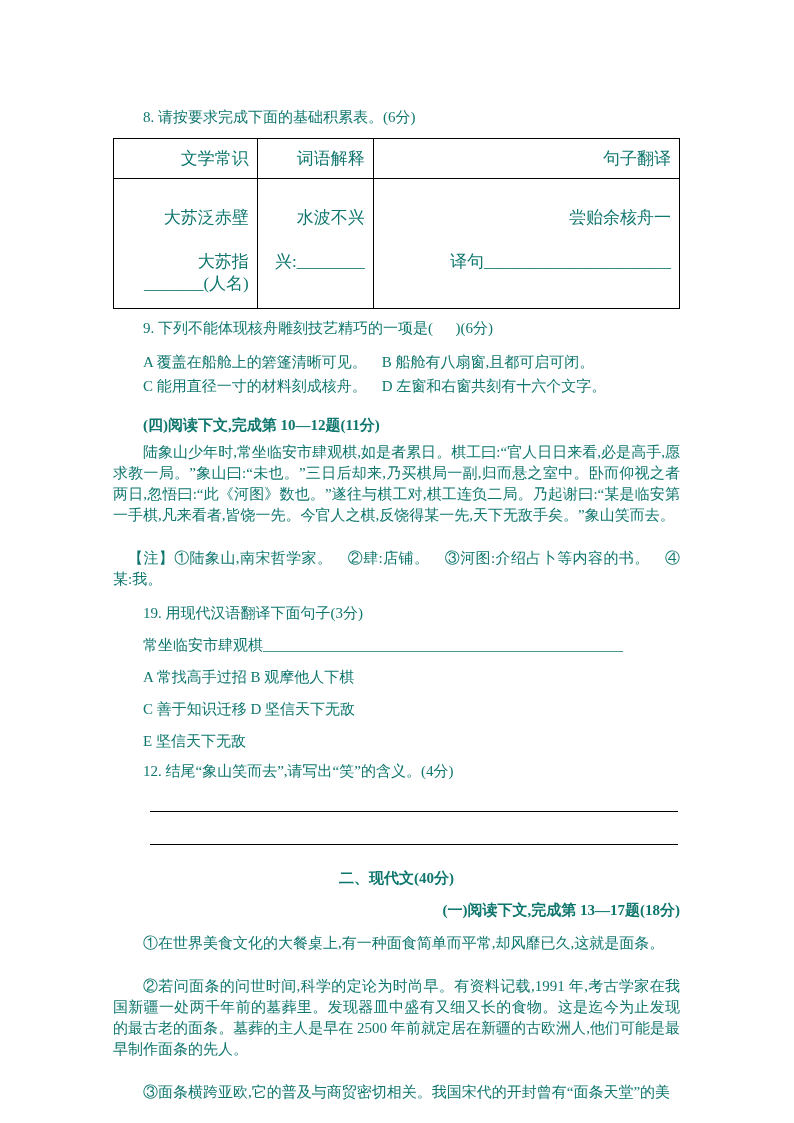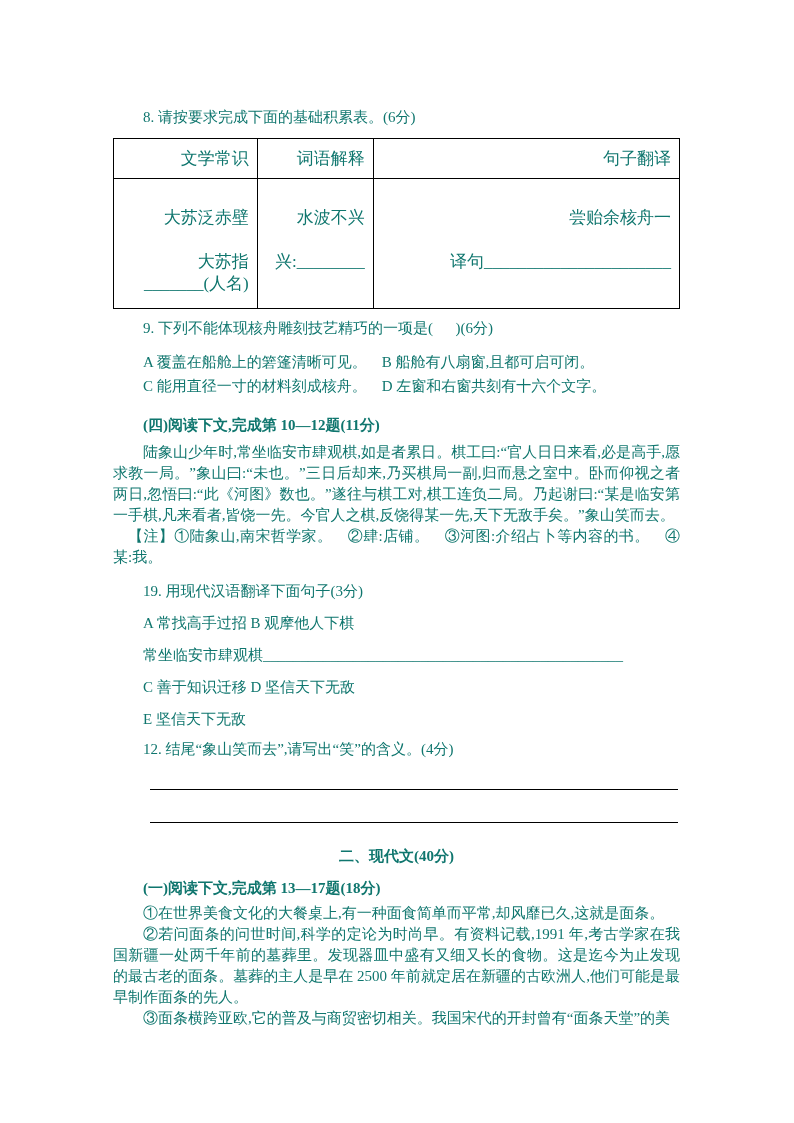--- a/index.html
+++ b/index.html
@@ -14,34 +14,34 @@
     font-family: "Liberation Serif", "DejaVu Serif", serif;
     font-size: 15px;
     padding: 106px 114px 5px 113px;
     overflow: hidden;
   }
   p { margin: 0; line-height: 22px; white-space: pre-wrap; }
   .indent { text-indent: 2em; }
   .indent1 { text-indent: 1em; }
   .bold { font-weight: bold; }
   .center { text-align: center; }
-  .justify { text-align: justify; }
+  .justify { text-align: justify; margin-top: 22px; }
 
   .mt-table { margin-top: 10px; }
   .mt-q9   { margin-top: 8px; }
   .mt-opt1 { margin-top: 12px; }
   .mt-opt2 { margin-top: 2px; }
   .mt-sec4 { margin-top: 17px; }
   .mt-pass { margin-top: 6px; }
   .mt-q10  { margin-top: 12px; }
   .loose   { margin-top: 10px; }
   .mt-q12  { margin-top: 8px; }
   .mt-h2   { margin-top: 22px; }
-  .mt-sub  { margin-top: 10px; }
-  .mt-para { margin-top: 4px; }
+  .mt-sub  { margin-top: 10px; text-align: right; }
+  .mt-para { margin-top: 12px; }
 
   .body-text { line-height: 21px; }
 
   table.grid {
     width: 100%;
     border-collapse: collapse;
     table-layout: fixed;
   }
   table.grid th, table.grid td {
     border: 1px solid #000;
@@ -101,23 +101,23 @@
 
   <p class="indent mt-q9">9. 下列不能体现核舟雕刻技艺精巧的一项是(      )(6分)</p>
   <p class="indent mt-opt1">A 覆盖在船舱上的箬篷清晰可见。　B 船舱有八扇窗,且都可启可闭。</p>
   <p class="indent mt-opt2">C 能用直径一寸的材料刻成核舟。　D 左窗和右窗共刻有十六个文字。</p>
 
   <p class="indent bold mt-sec4">(四)阅读下文,完成第 10—12题(11分)</p>
   <p class="indent justify body-text mt-pass">陆象山少年时,常坐临安市肆观棋,如是者累日。棋工曰:“官人日日来看,必是高手,愿求教一局。”象山曰:“未也。”三日后却来,乃买棋局一副,归而悬之室中。卧而仰视之者两日,忽悟曰:“此《河图》数也。”遂往与棋工对,棋工连负二局。乃起谢曰:“某是临安第一手棋,凡来看者,皆饶一先。今官人之棋,反饶得某一先,天下无敌手矣。”象山笑而去。</p>
   <p class="indent1 justify body-text">【注】①陆象山,南宋哲学家。　②肆:店铺。　③河图:介绍占卜等内容的书。　④某:我。</p>
 
   <p class="indent mt-q10">19. 用现代汉语翻译下面句子(3分)</p>
+  <p class="indent loose">常坐临安市肆观棋________________________________________________</p>
+
   <p class="indent loose">A 常找高手过招 B 观摩他人下棋</p>
-
-  <p class="indent loose">常坐临安市肆观棋________________________________________________</p>
   <p class="indent loose">C 善于知识迁移 D 坚信天下无敌</p>
   <p class="indent loose">E 坚信天下无敌</p>
 
   <p class="indent mt-q12">12. 结尾“象山笑而去”,请写出“笑”的含义。(4分)</p>
 
   <div class="answer-line"></div>
   <div class="answer-line"></div>
 
   <p class="center bold mt-h2">二、现代文(40分)</p>
   <p class="indent bold mt-sub">(一)阅读下文,完成第 13—17题(18分)</p>

